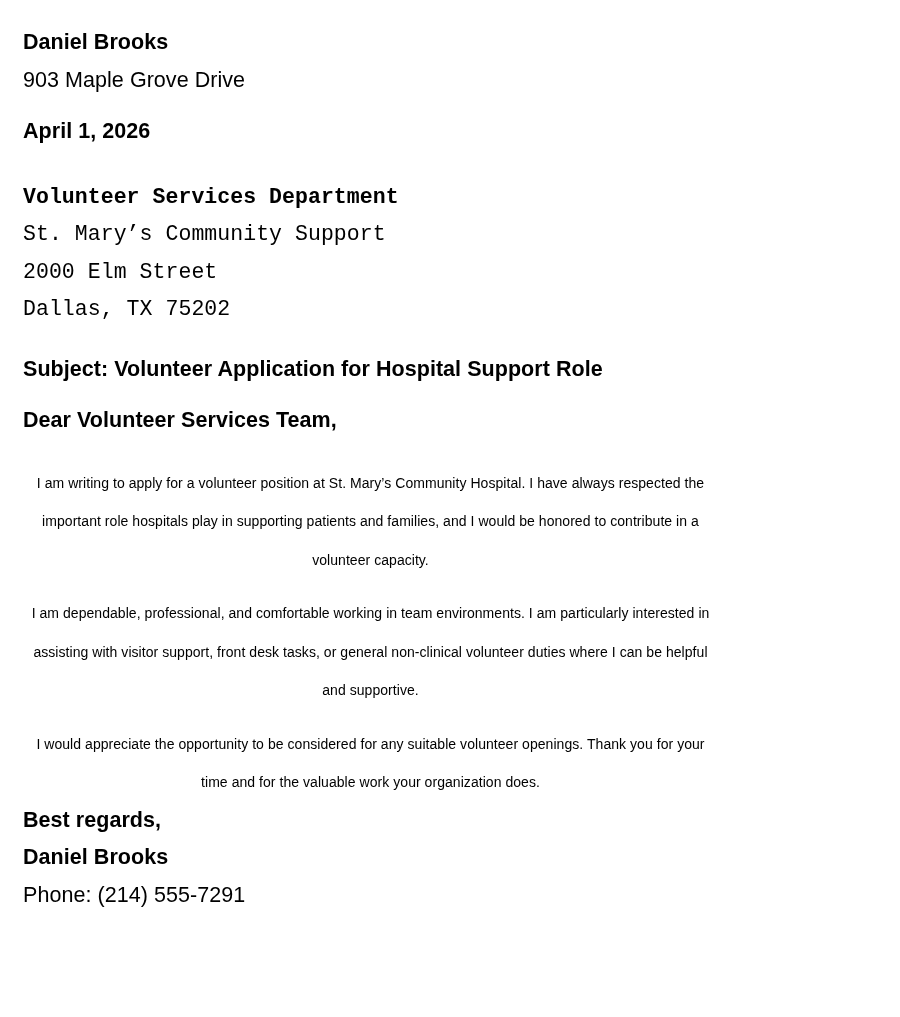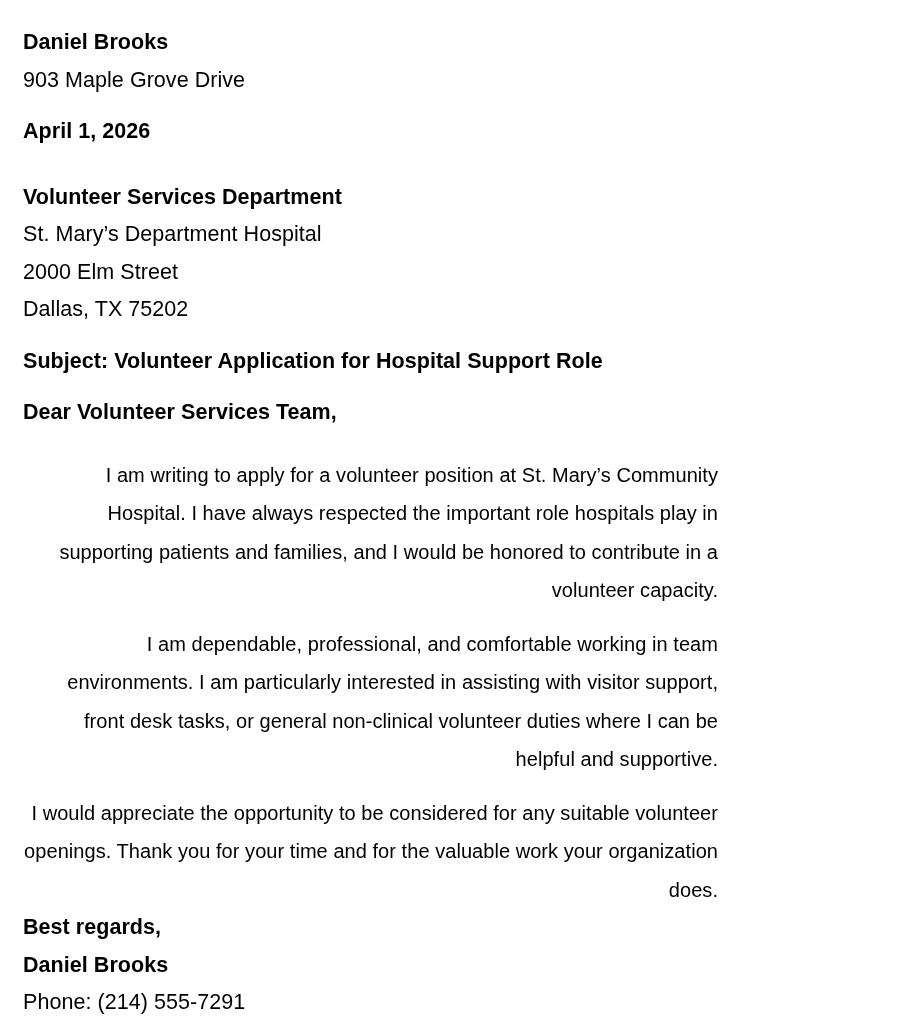--- a/index.html
+++ b/index.html
@@ -29,55 +29,55 @@
   .line {
     font-size: 21.5px;
     line-height: 37.5px;
     letter-spacing: 0.05px;
     white-space: pre-wrap;
   }
   .bold {
     font-weight: 700;
   }
   .para {
-    font-size: 20px;
+    font-size: 14px;
     line-height: 38.5px;
     letter-spacing: 0.05px;
     margin: 0 0 15px 0;
     max-width: 858px;
-    text-align: right;
+    text-align: center;
     white-space: pre-wrap;
   }
   .para:last-child {
     margin-bottom: 0;
   }
   .sender-block { margin-bottom: 14px; }
   .date-block { margin-bottom: 28px; }
-  .recipient-block { margin-bottom: 14px; }
+  .recipient-block { margin-bottom: 22px; font-family: Liberation Mono, monospace; }
   .subject-block { margin-bottom: 14px; }
   .salutation-block { margin-bottom: 24px; }
   .closing-block { margin-bottom: 12px; }
 </style>
 </head>
 <body>
 
 <div class="page">
 
   <div class="block sender-block">
     <div class="line bold">Daniel Brooks</div>
     <div class="line">903 Maple Grove Drive</div>
   </div>
 
   <div class="block date-block">
     <div class="line bold">April 1, 2026</div>
   </div>
 
   <div class="block recipient-block">
     <div class="line bold">Volunteer Services Department</div>
-    <div class="line">St. Mary’s Department Hospital</div>
+    <div class="line">St. Mary’s Community Support</div>
     <div class="line">2000 Elm Street</div>
     <div class="line">Dallas, TX 75202</div>
   </div>
 
   <div class="block subject-block">
     <div class="line bold">Subject: Volunteer Application for Hospital Support Role</div>
   </div>
 
   <div class="block salutation-block">
     <div class="line bold">Dear Volunteer Services Team,</div>

